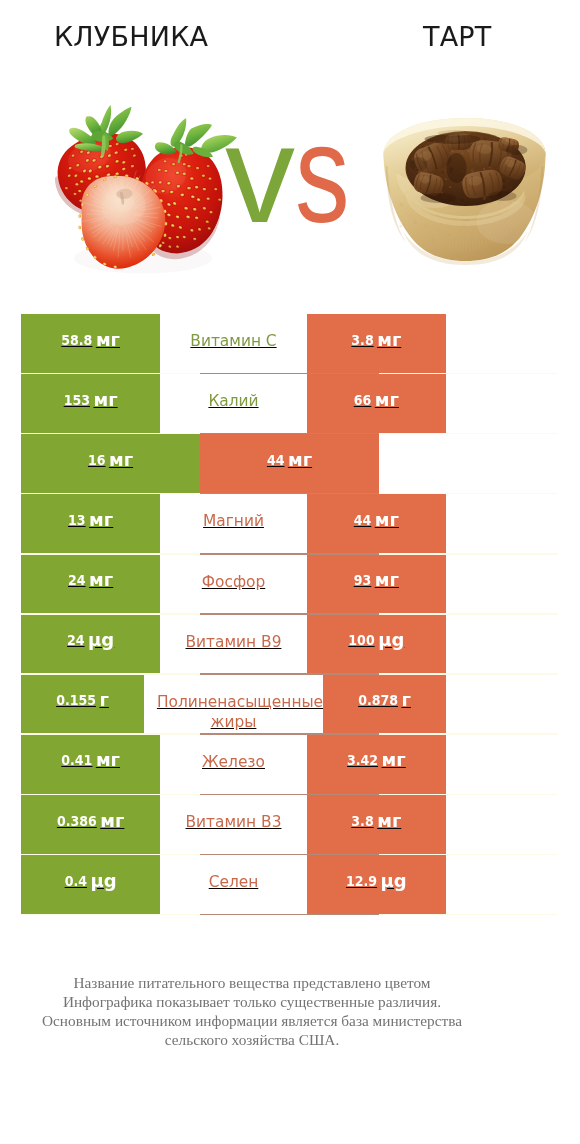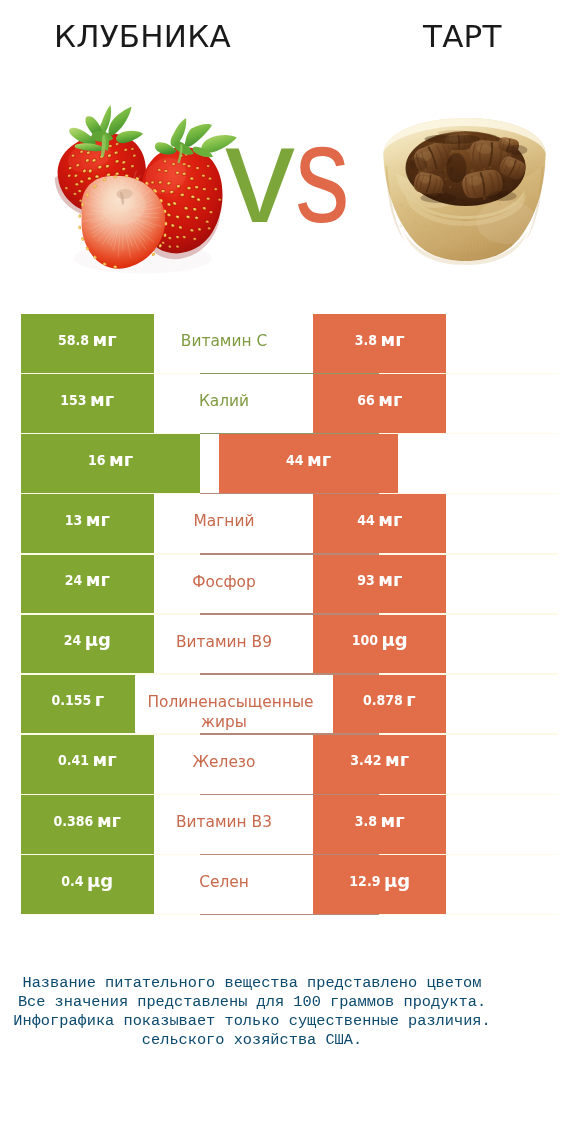--- a/index.html
+++ b/index.html
@@ -1,58 +1,58 @@
 <!DOCTYPE html>
 <html><head>
 <meta charset="utf-8">
 <style>
   html,body{margin:0;padding:0;}
   body{width:580px;height:1144px;background:#ffffff;font-family:"DejaVu Sans",sans-serif;overflow:hidden;}
   .page{position:relative;width:580px;height:1144px;overflow:hidden;background:#fff;}
 
   
-  .title{position:absolute;font-size:31px;line-height:25px;color:#1a1a1a;white-space:nowrap;
+  .title{position:absolute;font-size:27px;line-height:25px;color:#1a1a1a;white-space:nowrap;
          font-weight:400;letter-spacing:0.2px;font-family:"DejaVu Sans",sans-serif;}
   #t-left{left:54px;top:24px;}
   #t-right{left:423px;top:24px;}
 
   
   .hero{position:absolute;left:0;top:0;width:580px;height:300px;}
   .photo{position:absolute;}
   #photo-left{left:47px;top:103px;width:192px;height:182px;}
   #photo-right{left:378px;top:114px;width:173px;height:155px;}
   .vs{position:absolute;left:0;top:0;width:580px;height:300px;
       font-size:140px;line-height:140px;font-weight:400;
       font-family:"Liberation Sans",sans-serif;white-space:nowrap;}
   .vs span{position:absolute;display:inline-block;}
   .vs .v{color:#7da63a;left:225px;top:104px;}
   .vs .s{color:#e0694a;left:295px;top:104px;transform:scaleX(0.78);transform-origin:left top;}
 
   
-  .table{position:absolute;left:21px;top:314px;width:425px;}
+  .table{position:absolute;left:21px;top:314px;width:425px;text-decoration:underline;}
   .row{position:relative;height:60.13px;display:flex;}
   .cell{width:179px;height:60.13px;display:flex;align-items:flex-start;justify-content:center;
         text-align:center;box-sizing:border-box;padding:17px 0 0 0;line-height:20.5px;}
   .cell.l{background:#82a632;color:#ffffff;}
-  .cell.r{background:#e26d49;color:#ffffff;position:relative;z-index:2;margin-left:19px;}
+  .cell.r{background:#e26d49;color:#ffffff;position:relative;z-index:2;}
   .cell.m{font-size:15.4px;font-weight:400;white-space:normal;
           overflow:visible;padding:17px 16px 0 16px;width:179px;}
   .cell.m.wide{text-indent:13px;}
   .cell.m.win-l{color:#7f9a41;}
   .cell.m.win-r{color:#c8694b;}
   .cell .num{position:relative;top:-1.5px;font-weight:700;font-size:14px;font-family:"DejaVu Sans Condensed","DejaVu Sans",sans-serif;}
   .cell .unit{position:relative;top:-1.5px;font-weight:700;font-size:18px;margin-left:3.5px;font-family:"DejaVu Sans",sans-serif;}
   .sep{position:absolute;left:0;bottom:0;width:537px;height:1.4px;background:#fdfbe8;z-index:3;}
   .sep i{position:absolute;left:179px;top:0;width:179px;height:100%;display:block;}
   .sep.win-l i{background:#8d9a6b;}
   .sep.win-r i{background:#b58878;}
 
   
   .foot{position:absolute;left:1px;top:974px;width:502px;text-align:center;
-        font-size:15.3px;line-height:18.85px;color:#0c4a6e;font-family:Liberation Mono, monospace;}
+        font-size:15.3px;line-height:18.85px;color:#737373;font-family:Liberation Serif, serif;}
   .foot div{white-space:nowrap;}
 </style>
 </head>
 <body>
 
 <div class="page">
 
   <div class="title" id="t-left">КЛУБНИКА</div>
   <div class="title" id="t-right">ТАРТ</div>
 
@@ -724,17 +724,17 @@
           <span class="unit">µg</span>
         </div>
         <div class="sep win-r">
           <i></i>
         </div>
       </div>
     </div>
 
   <div class="foot" id="foot">
       <div>Название питательного вещества представлено цветом</div>
-      <div>Все значения представлены для 100 граммов продукта.</div>
       <div>Инфографика показывает только существенные различия.</div>
+      <div>Основным источником информации является база министерства</div>
       <div>сельского хозяйства США.</div>
     </div>
 </div>
 
 </body></html>

